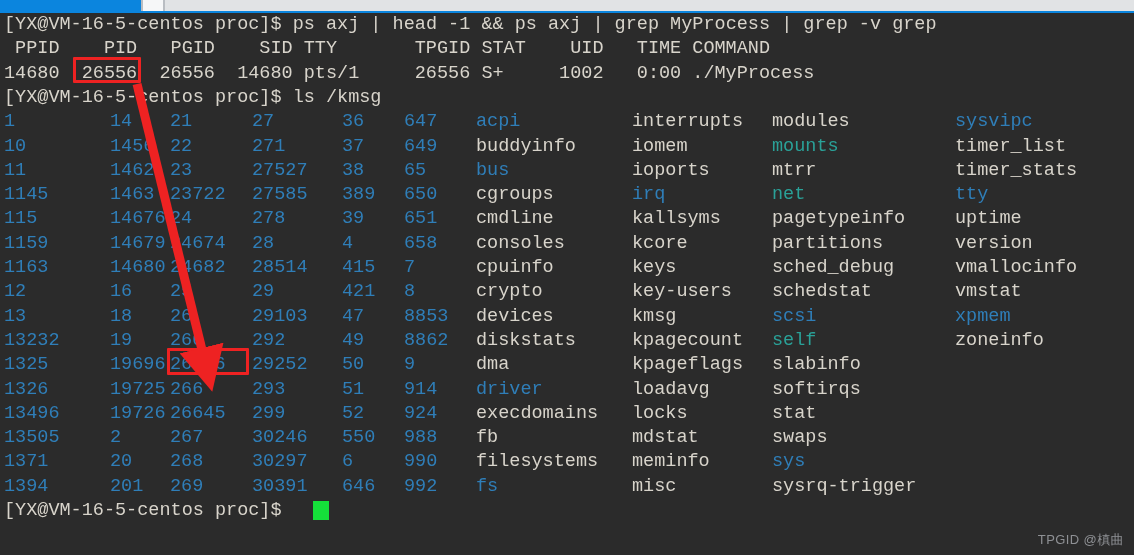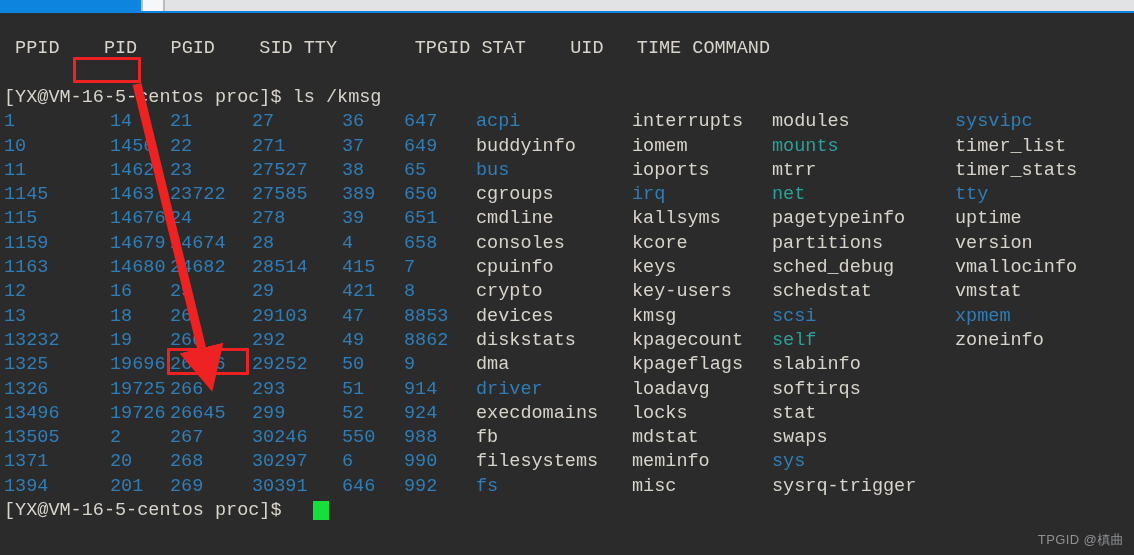--- a/index.html
+++ b/index.html
@@ -102,25 +102,27 @@
     <div class="seg-sep"></div>
     <div class="seg-white"></div>
     <div class="seg-sep"></div>
     <div class="seg-rest"></div>
   </div>
   <div id="topbar-rule"></div>
 
   <div id="term">
 
     
+    <div class="line" style="top:0px;"><span class="fg-def">[YX@VM-16-5-centos proc]$</span><span class="fg-def"> </span><span class="fg-def">ps axj | head -1 &amp;&amp; ps axj | grep MyProcess | grep -v grep</span></div>
 
     
     <div class="line" style="top:24.3px;"><span class="fg-def"> PPID    PID   PGID    SID TTY       TPGID STAT    UID   TIME COMMAND</span></div>
 
     
+    <div class="line" style="top:48.6px;"><span class="fg-def">14680  26556  26556  14680 pts/1     26556 S+     1002   0:00 ./MyProcess</span></div>
 
     
     <div class="line" style="top:72.9px;"><span class="fg-def">[YX@VM-16-5-centos proc]$</span><span class="fg-def"> </span><span class="fg-def">ls /kmsg</span></div>
 
     
     <div id="proc-grid"><span class="cell fg-blue" style="left: 4px; top: 97.2px;">1</span><span class="cell fg-blue" style="left: 4px; top: 121.5px;">10</span><span class="cell fg-blue" style="left: 4px; top: 145.8px;">11</span><span class="cell fg-blue" style="left: 4px; top: 170.1px;">1145</span><span class="cell fg-blue" style="left: 4px; top: 194.4px;">115</span><span class="cell fg-blue" style="left: 4px; top: 218.7px;">1159</span><span class="cell fg-blue" style="left: 4px; top: 243px;">1163</span><span class="cell fg-blue" style="left: 4px; top: 267.3px;">12</span><span class="cell fg-blue" style="left: 4px; top: 291.6px;">13</span><span class="cell fg-blue" style="left: 4px; top: 315.9px;">13232</span><span class="cell fg-blue" style="left: 4px; top: 340.2px;">1325</span><span class="cell fg-blue" style="left: 4px; top: 364.5px;">1326</span><span class="cell fg-blue" style="left: 4px; top: 388.8px;">13496</span><span class="cell fg-blue" style="left: 4px; top: 413.1px;">13505</span><span class="cell fg-blue" style="left: 4px; top: 437.4px;">1371</span><span class="cell fg-blue" style="left: 4px; top: 461.7px;">1394</span><span class="cell fg-blue" style="left: 110px; top: 97.2px;">14</span><span class="cell fg-blue" style="left: 110px; top: 121.5px;">1456</span><span class="cell fg-blue" style="left: 110px; top: 145.8px;">1462</span><span class="cell fg-blue" style="left: 110px; top: 170.1px;">1463</span><span class="cell fg-blue" style="left: 110px; top: 194.4px;">14676</span><span class="cell fg-blue" style="left: 110px; top: 218.7px;">14679</span><span class="cell fg-blue" style="left: 110px; top: 243px;">14680</span><span class="cell fg-blue" style="left: 110px; top: 267.3px;">16</span><span class="cell fg-blue" style="left: 110px; top: 291.6px;">18</span><span class="cell fg-blue" style="left: 110px; top: 315.9px;">19</span><span class="cell fg-blue" style="left: 110px; top: 340.2px;">19696</span><span class="cell fg-blue" style="left: 110px; top: 364.5px;">19725</span><span class="cell fg-blue" style="left: 110px; top: 388.8px;">19726</span><span class="cell fg-blue" style="left: 110px; top: 413.1px;">2</span><span class="cell fg-blue" style="left: 110px; top: 437.4px;">20</span><span class="cell fg-blue" style="left: 110px; top: 461.7px;">201</span><span class="cell fg-blue" style="left: 170px; top: 97.2px;">21</span><span class="cell fg-blue" style="left: 170px; top: 121.5px;">22</span><span class="cell fg-blue" style="left: 170px; top: 145.8px;">23</span><span class="cell fg-blue" style="left: 170px; top: 170.1px;">23722</span><span class="cell fg-blue" style="left: 170px; top: 194.4px;">24</span><span class="cell fg-blue" style="left: 170px; top: 218.7px;">24674</span><span class="cell fg-blue" style="left: 170px; top: 243px;">24682</span><span class="cell fg-blue" style="left: 170px; top: 267.3px;">25</span><span class="cell fg-blue" style="left: 170px; top: 291.6px;">26</span><span class="cell fg-blue" style="left: 170px; top: 315.9px;">260</span><span class="cell fg-blue" style="left: 170px; top: 340.2px;">26556</span><span class="cell fg-blue" style="left: 170px; top: 364.5px;">266</span><span class="cell fg-blue" style="left: 170px; top: 388.8px;">26645</span><span class="cell fg-blue" style="left: 170px; top: 413.1px;">267</span><span class="cell fg-blue" style="left: 170px; top: 437.4px;">268</span><span class="cell fg-blue" style="left: 170px; top: 461.7px;">269</span><span class="cell fg-blue" style="left: 252px; top: 97.2px;">27</span><span class="cell fg-blue" style="left: 252px; top: 121.5px;">271</span><span class="cell fg-blue" style="left: 252px; top: 145.8px;">27527</span><span class="cell fg-blue" style="left: 252px; top: 170.1px;">27585</span><span class="cell fg-blue" style="left: 252px; top: 194.4px;">278</span><span class="cell fg-blue" style="left: 252px; top: 218.7px;">28</span><span class="cell fg-blue" style="left: 252px; top: 243px;">28514</span><span class="cell fg-blue" style="left: 252px; top: 267.3px;">29</span><span class="cell fg-blue" style="left: 252px; top: 291.6px;">29103</span><span class="cell fg-blue" style="left: 252px; top: 315.9px;">292</span><span class="cell fg-blue" style="left: 252px; top: 340.2px;">29252</span><span class="cell fg-blue" style="left: 252px; top: 364.5px;">293</span><span class="cell fg-blue" style="left: 252px; top: 388.8px;">299</span><span class="cell fg-blue" style="left: 252px; top: 413.1px;">30246</span><span class="cell fg-blue" style="left: 252px; top: 437.4px;">30297</span><span class="cell fg-blue" style="left: 252px; top: 461.7px;">30391</span><span class="cell fg-blue" style="left: 342px; top: 97.2px;">36</span><span class="cell fg-blue" style="left: 342px; top: 121.5px;">37</span><span class="cell fg-blue" style="left: 342px; top: 145.8px;">38</span><span class="cell fg-blue" style="left: 342px; top: 170.1px;">389</span><span class="cell fg-blue" style="left: 342px; top: 194.4px;">39</span><span class="cell fg-blue" style="left: 342px; top: 218.7px;">4</span><span class="cell fg-blue" style="left: 342px; top: 243px;">415</span><span class="cell fg-blue" style="left: 342px; top: 267.3px;">421</span><span class="cell fg-blue" style="left: 342px; top: 291.6px;">47</span><span class="cell fg-blue" style="left: 342px; top: 315.9px;">49</span><span class="cell fg-blue" style="left: 342px; top: 340.2px;">50</span><span class="cell fg-blue" style="left: 342px; top: 364.5px;">51</span><span class="cell fg-blue" style="left: 342px; top: 388.8px;">52</span><span class="cell fg-blue" style="left: 342px; top: 413.1px;">550</span><span class="cell fg-blue" style="left: 342px; top: 437.4px;">6</span><span class="cell fg-blue" style="left: 342px; top: 461.7px;">646</span><span class="cell fg-blue" style="left: 404px; top: 97.2px;">647</span><span class="cell fg-blue" style="left: 404px; top: 121.5px;">649</span><span class="cell fg-blue" style="left: 404px; top: 145.8px;">65</span><span class="cell fg-blue" style="left: 404px; top: 170.1px;">650</span><span class="cell fg-blue" style="left: 404px; top: 194.4px;">651</span><span class="cell fg-blue" style="left: 404px; top: 218.7px;">658</span><span class="cell fg-blue" style="left: 404px; top: 243px;">7</span><span class="cell fg-blue" style="left: 404px; top: 267.3px;">8</span><span class="cell fg-blue" style="left: 404px; top: 291.6px;">8853</span><span class="cell fg-blue" style="left: 404px; top: 315.9px;">8862</span><span class="cell fg-blue" style="left: 404px; top: 340.2px;">9</span><span class="cell fg-blue" style="left: 404px; top: 364.5px;">914</span><span class="cell fg-blue" style="left: 404px; top: 388.8px;">924</span><span class="cell fg-blue" style="left: 404px; top: 413.1px;">988</span><span class="cell fg-blue" style="left: 404px; top: 437.4px;">990</span><span class="cell fg-blue" style="left: 404px; top: 461.7px;">992</span><span class="cell fg-blue" style="left: 476px; top: 97.2px;">acpi</span><span class="cell fg-def" style="left: 476px; top: 121.5px;">buddyinfo</span><span class="cell fg-blue" style="left: 476px; top: 145.8px;">bus</span><span class="cell fg-def" style="left: 476px; top: 170.1px;">cgroups</span><span class="cell fg-def" style="left: 476px; top: 194.4px;">cmdline</span><span class="cell fg-def" style="left: 476px; top: 218.7px;">consoles</span><span class="cell fg-def" style="left: 476px; top: 243px;">cpuinfo</span><span class="cell fg-def" style="left: 476px; top: 267.3px;">crypto</span><span class="cell fg-def" style="left: 476px; top: 291.6px;">devices</span><span class="cell fg-def" style="left: 476px; top: 315.9px;">diskstats</span><span class="cell fg-def" style="left: 476px; top: 340.2px;">dma</span><span class="cell fg-blue" style="left: 476px; top: 364.5px;">driver</span><span class="cell fg-def" style="left: 476px; top: 388.8px;">execdomains</span><span class="cell fg-def" style="left: 476px; top: 413.1px;">fb</span><span class="cell fg-def" style="left: 476px; top: 437.4px;">filesystems</span><span class="cell fg-blue" style="left: 476px; top: 461.7px;">fs</span><span class="cell fg-def" style="left: 632px; top: 97.2px;">interrupts</span><span class="cell fg-def" style="left: 632px; top: 121.5px;">iomem</span><span class="cell fg-def" style="left: 632px; top: 145.8px;">ioports</span><span class="cell fg-blue" style="left: 632px; top: 170.1px;">irq</span><span class="cell fg-def" style="left: 632px; top: 194.4px;">kallsyms</span><span class="cell fg-def" style="left: 632px; top: 218.7px;">kcore</span><span class="cell fg-def" style="left: 632px; top: 243px;">keys</span><span class="cell fg-def" style="left: 632px; top: 267.3px;">key-users</span><span class="cell fg-def" style="left: 632px; top: 291.6px;">kmsg</span><span class="cell fg-def" style="left: 632px; top: 315.9px;">kpagecount</span><span class="cell fg-def" style="left: 632px; top: 340.2px;">kpageflags</span><span class="cell fg-def" style="left: 632px; top: 364.5px;">loadavg</span><span class="cell fg-def" style="left: 632px; top: 388.8px;">locks</span><span class="cell fg-def" style="left: 632px; top: 413.1px;">mdstat</span><span class="cell fg-def" style="left: 632px; top: 437.4px;">meminfo</span><span class="cell fg-def" style="left: 632px; top: 461.7px;">misc</span><span class="cell fg-def" style="left: 772px; top: 97.2px;">modules</span><span class="cell fg-teal" style="left: 772px; top: 121.5px;">mounts</span><span class="cell fg-def" style="left: 772px; top: 145.8px;">mtrr</span><span class="cell fg-teal" style="left: 772px; top: 170.1px;">net</span><span class="cell fg-def" style="left: 772px; top: 194.4px;">pagetypeinfo</span><span class="cell fg-def" style="left: 772px; top: 218.7px;">partitions</span><span class="cell fg-def" style="left: 772px; top: 243px;">sched_debug</span><span class="cell fg-def" style="left: 772px; top: 267.3px;">schedstat</span><span class="cell fg-blue" style="left: 772px; top: 291.6px;">scsi</span><span class="cell fg-teal" style="left: 772px; top: 315.9px;">self</span><span class="cell fg-def" style="left: 772px; top: 340.2px;">slabinfo</span><span class="cell fg-def" style="left: 772px; top: 364.5px;">softirqs</span><span class="cell fg-def" style="left: 772px; top: 388.8px;">stat</span><span class="cell fg-def" style="left: 772px; top: 413.1px;">swaps</span><span class="cell fg-blue" style="left: 772px; top: 437.4px;">sys</span><span class="cell fg-def" style="left: 772px; top: 461.7px;">sysrq-trigger</span><span class="cell fg-blue" style="left: 955px; top: 97.2px;">sysvipc</span><span class="cell fg-def" style="left: 955px; top: 121.5px;">timer_list</span><span class="cell fg-def" style="left: 955px; top: 145.8px;">timer_stats</span><span class="cell fg-blue" style="left: 955px; top: 170.1px;">tty</span><span class="cell fg-def" style="left: 955px; top: 194.4px;">uptime</span><span class="cell fg-def" style="left: 955px; top: 218.7px;">version</span><span class="cell fg-def" style="left: 955px; top: 243px;">vmallocinfo</span><span class="cell fg-def" style="left: 955px; top: 267.3px;">vmstat</span><span class="cell fg-blue" style="left: 955px; top: 291.6px;">xpmem</span><span class="cell fg-def" style="left: 955px; top: 315.9px;">zoneinfo</span></div>
 
     
     <div class="line" style="top:486px;"><span class="fg-def">[YX@VM-16-5-centos proc]$</span></div>
     <div id="cursor" style="left:313px; top:488px; width:16px; height:19px;"></div>

